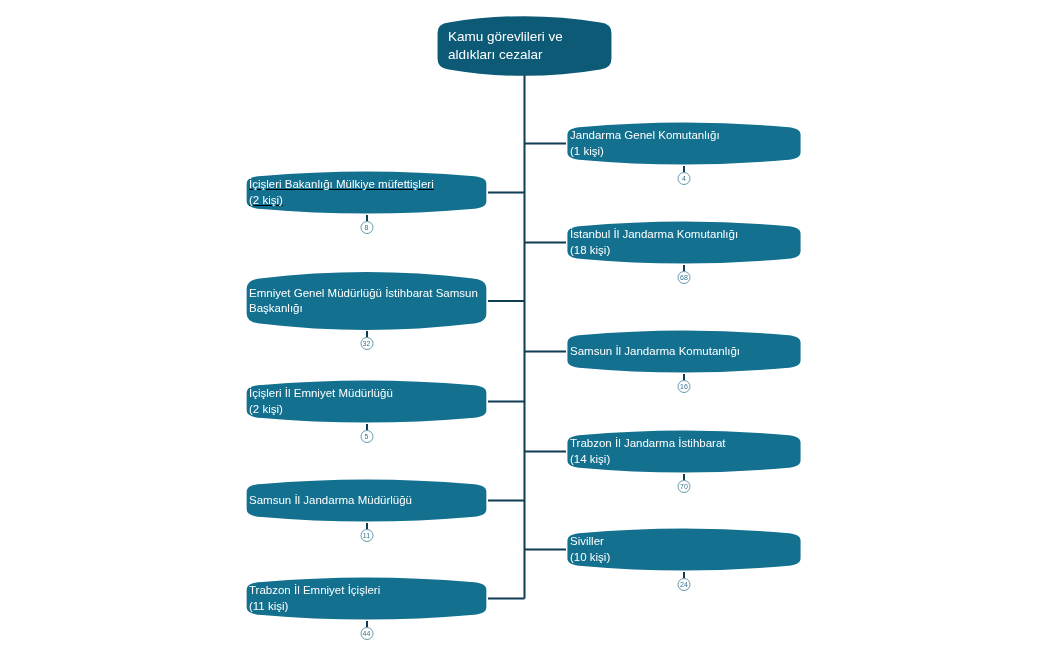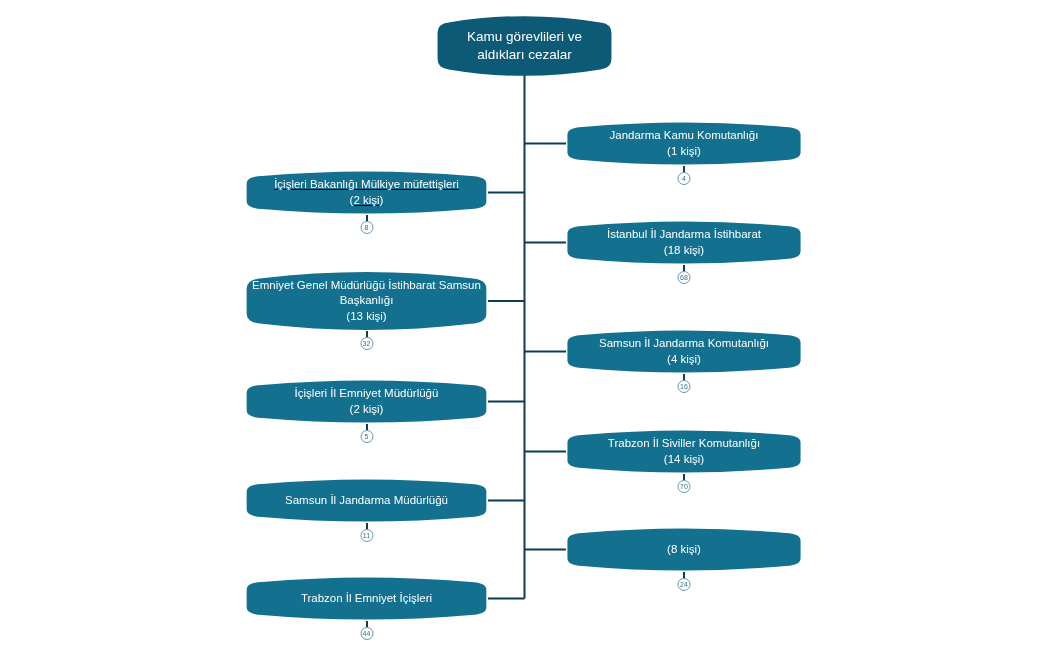--- a/index.html
+++ b/index.html
@@ -18,21 +18,21 @@
   }
   .node-shape {
     position: absolute; left: 0; top: 0; width: 100%; height: 100%;
     overflow: visible;
   }
   .node-shape path { fill: var(--node-fill); }
   .root .node-shape path { fill: var(--root-fill); }
 
   .node-text {
     position: relative; z-index: 1;
-    text-align: center; color: var(--node-text);
+    text-align: left; color: var(--node-text);
     font-size: 11.5px; line-height: 1.32; font-weight: 500;
     padding: 0 10px; width: 100%; box-sizing: border-box;
   }
   .root .node-text { font-size: 13.5px; line-height: 1.35; padding: 0 16px; }
 
   .badge-stem {
     position: absolute; top: 99%; left: 50%;
     transform: translateX(-50%);
     width: 2px; height: 6px;
     background: var(--connector);
@@ -85,21 +85,20 @@
       </div>
       <div class="badge-stem"></div>
       <div class="badge">8</div>
     </div>
     <div class="node" style="left: 239px; top: 270px; width: 255px; height: 62px;">
       <svg class="node-shape" viewBox="0 0 200 60" preserveAspectRatio="none">
         <path d="M6 18 Q6 9 18 8 Q100 -4 182 8 Q194 9 194 18 L194 42 Q194 51 182 52 Q100 64 18 52 Q6 51 6 42 Z"></path>
       </svg>
       <div class="node-text">
         <div class="node-label">Emniyet Genel Müdürlüğü İstihbarat Samsun Başkanlığı</div>
-        <div class="node-count">(13 kişi)</div>
       </div>
       <div class="badge-stem"></div>
       <div class="badge">32</div>
     </div>
     <div class="node" style="left: 239px; top: 379px; width: 255px; height: 45px;">
       <svg class="node-shape" viewBox="0 0 200 60" preserveAspectRatio="none">
         <path d="M6 18 Q6 9 18 8 Q100 -4 182 8 Q194 9 194 18 L194 42 Q194 51 182 52 Q100 64 18 52 Q6 51 6 42 Z"></path>
       </svg>
       <div class="node-text">
         <div class="node-label">İçişleri İl Emniyet Müdürlüğü</div>
@@ -117,71 +116,72 @@
       </div>
       <div class="badge-stem"></div>
       <div class="badge">11</div>
     </div>
     <div class="node" style="left: 239px; top: 576px; width: 255px; height: 45px;">
       <svg class="node-shape" viewBox="0 0 200 60" preserveAspectRatio="none">
         <path d="M6 18 Q6 9 18 8 Q100 -4 182 8 Q194 9 194 18 L194 42 Q194 51 182 52 Q100 64 18 52 Q6 51 6 42 Z"></path>
       </svg>
       <div class="node-text">
         <div class="node-label">Trabzon İl Emniyet İçişleri</div>
+        <div class="node-count">(11 kişi)</div>
       </div>
       <div class="badge-stem"></div>
       <div class="badge">44</div>
     </div>
     <div class="node" style="left: 560px; top: 121px; width: 248px; height: 45px;">
       <svg class="node-shape" viewBox="0 0 200 60" preserveAspectRatio="none">
         <path d="M6 18 Q6 9 18 8 Q100 -4 182 8 Q194 9 194 18 L194 42 Q194 51 182 52 Q100 64 18 52 Q6 51 6 42 Z"></path>
       </svg>
       <div class="node-text">
-        <div class="node-label">Jandarma Kamu Komutanlığı</div>
+        <div class="node-label">Jandarma Genel Komutanlığı</div>
         <div class="node-count">(1 kişi)</div>
       </div>
       <div class="badge-stem"></div>
       <div class="badge">4</div>
     </div>
     <div class="node" style="left: 560px; top: 220px; width: 248px; height: 45px;">
       <svg class="node-shape" viewBox="0 0 200 60" preserveAspectRatio="none">
         <path d="M6 18 Q6 9 18 8 Q100 -4 182 8 Q194 9 194 18 L194 42 Q194 51 182 52 Q100 64 18 52 Q6 51 6 42 Z"></path>
       </svg>
       <div class="node-text">
-        <div class="node-label">İstanbul İl Jandarma İstihbarat</div>
+        <div class="node-label">İstanbul İl Jandarma Komutanlığı</div>
         <div class="node-count">(18 kişi)</div>
       </div>
       <div class="badge-stem"></div>
       <div class="badge">68</div>
     </div>
     <div class="node" style="left: 560px; top: 329px; width: 248px; height: 45px;">
       <svg class="node-shape" viewBox="0 0 200 60" preserveAspectRatio="none">
         <path d="M6 18 Q6 9 18 8 Q100 -4 182 8 Q194 9 194 18 L194 42 Q194 51 182 52 Q100 64 18 52 Q6 51 6 42 Z"></path>
       </svg>
       <div class="node-text">
         <div class="node-label">Samsun İl Jandarma Komutanlığı</div>
-        <div class="node-count">(4 kişi)</div>
       </div>
       <div class="badge-stem"></div>
       <div class="badge">16</div>
     </div>
     <div class="node" style="left: 560px; top: 429px; width: 248px; height: 45px;">
       <svg class="node-shape" viewBox="0 0 200 60" preserveAspectRatio="none">
         <path d="M6 18 Q6 9 18 8 Q100 -4 182 8 Q194 9 194 18 L194 42 Q194 51 182 52 Q100 64 18 52 Q6 51 6 42 Z"></path>
       </svg>
       <div class="node-text">
-        <div class="node-label">Trabzon İl Siviller Komutanlığı</div>
+        <div class="node-label">Trabzon İl Jandarma İstihbarat</div>
         <div class="node-count">(14 kişi)</div>
       </div>
       <div class="badge-stem"></div>
       <div class="badge">70</div>
     </div>
     <div class="node" style="left: 560px; top: 527px; width: 248px; height: 45px;">
       <svg class="node-shape" viewBox="0 0 200 60" preserveAspectRatio="none">
         <path d="M6 18 Q6 9 18 8 Q100 -4 182 8 Q194 9 194 18 L194 42 Q194 51 182 52 Q100 64 18 52 Q6 51 6 42 Z"></path>
       </svg>
       <div class="node-text">
-        <div class="node-count">(8 kişi)</div>
+        <div class="node-label">Siviller</div>
+        <div class="node-count">(10 kişi)</div>
       </div>
       <div class="badge-stem"></div>
       <div class="badge">24</div>
     </div>
   </div>
 
 </body></html>

